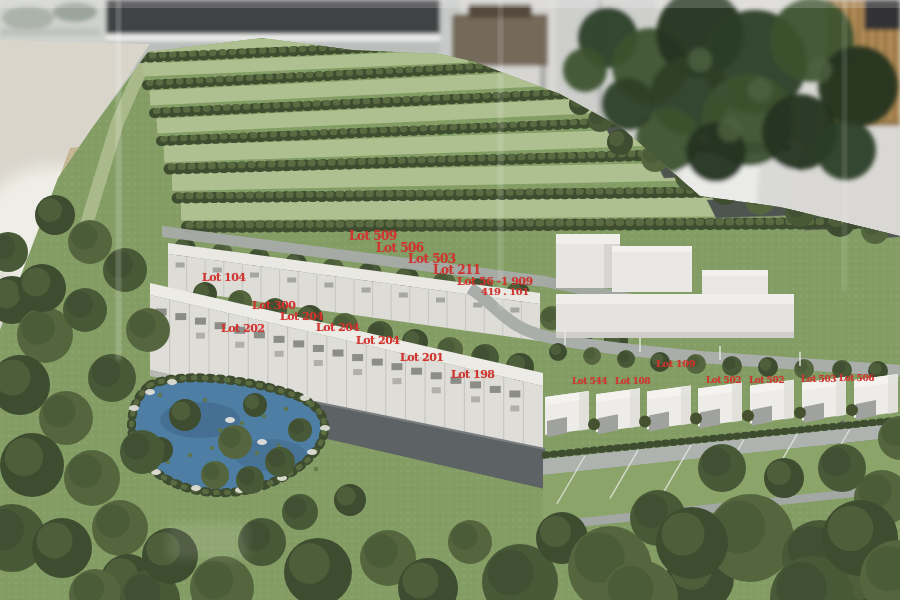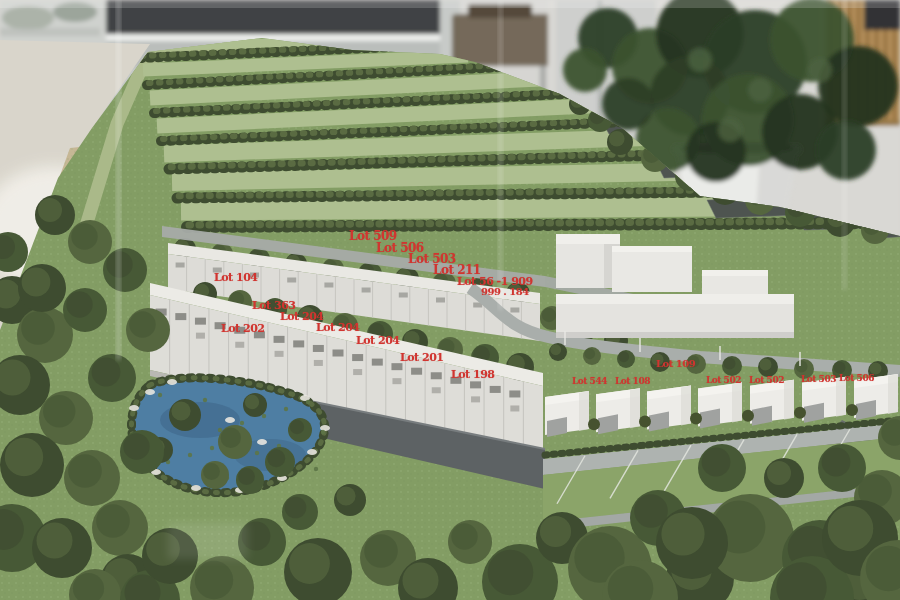--- a/index.html
+++ b/index.html
@@ -598,24 +598,24 @@
     <rect x="0" y="0" width="900" height="8" fill="#ffffff" opacity=".18"></rect>
   </g>
 </svg>
 
 <div id="labels-layer">
       <span class="lot-label" style="left: 349px; top: 230px; font-size: 12px;">Lot 509</span>
       <span class="lot-label" style="left: 376px; top: 242px; font-size: 12px;">Lot 506</span>
       <span class="lot-label" style="left: 408px; top: 253px; font-size: 12px;">Lot 503</span>
       <span class="lot-label" style="left: 433px; top: 264px; font-size: 12px;">Lot 211</span>
       <span class="lot-label" style="left: 457px; top: 276px; font-size: 11px;">Lot 56 -1 909</span>
-      <span class="lot-label" style="left: 481px; top: 287px; font-size: 10px;">999 . 184</span>
-      <span class="lot-label" style="left: 214px; top: 272px; font-size: 11px;">Lot 104</span>
+      <span class="lot-label" style="left: 481px; top: 287px; font-size: 10px;">419 . 101</span>
+      <span class="lot-label" style="left: 202px; top: 272px; font-size: 11px;">Lot 104</span>
       <span class="lot-label" style="left: 221px; top: 287px; font-size: 11px; margin-top: 36px;">Lot 202</span>
-      <span class="lot-label" style="left: 252px; top: 300px; font-size: 11px;">Lot 363</span>
+      <span class="lot-label" style="left: 252px; top: 300px; font-size: 11px;">Lot 300</span>
       <span class="lot-label" style="left: 280px; top: 311px; font-size: 11px;">Lot 204</span>
       <span class="lot-label" style="left: 316px; top: 322px; font-size: 11px;">Lot 204</span>
       <span class="lot-label" style="left: 356px; top: 335px; font-size: 11px;">Lot 204</span>
       <span class="lot-label" style="left: 400px; top: 352px; font-size: 11px;">Lot 201</span>
       <span class="lot-label" style="left: 451px; top: 369px; font-size: 11px;">Lot 198</span>
       <span class="lot-label" style="left: 572px; top: 377px; font-size: 9px;">Lot 544</span>
       <span class="lot-label" style="left: 615px; top: 377px; font-size: 9px;">Lot 108</span>
       <span class="lot-label" style="left: 656px; top: 359px; font-size: 10px;">Lot 109</span>
       <span class="lot-label" style="left: 706px; top: 376px; font-size: 9px;">Lot 502</span>
       <span class="lot-label" style="left: 749px; top: 376px; font-size: 9px;">Lot 502</span>

